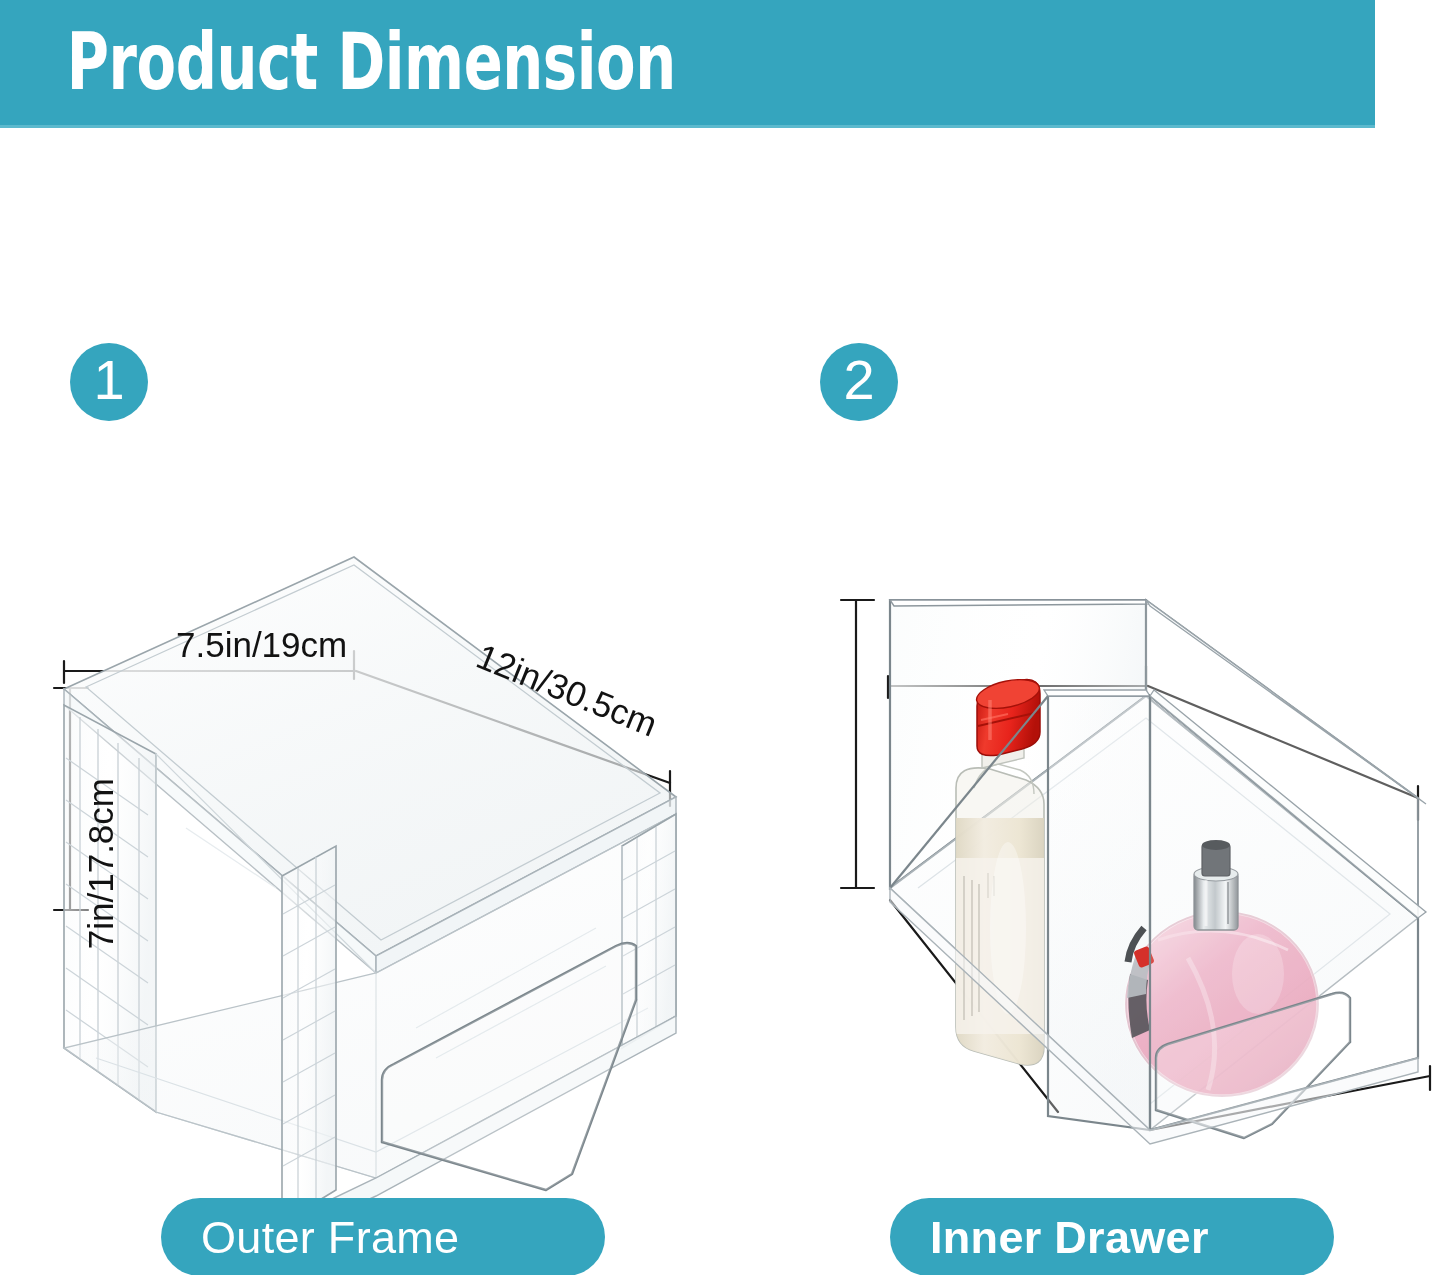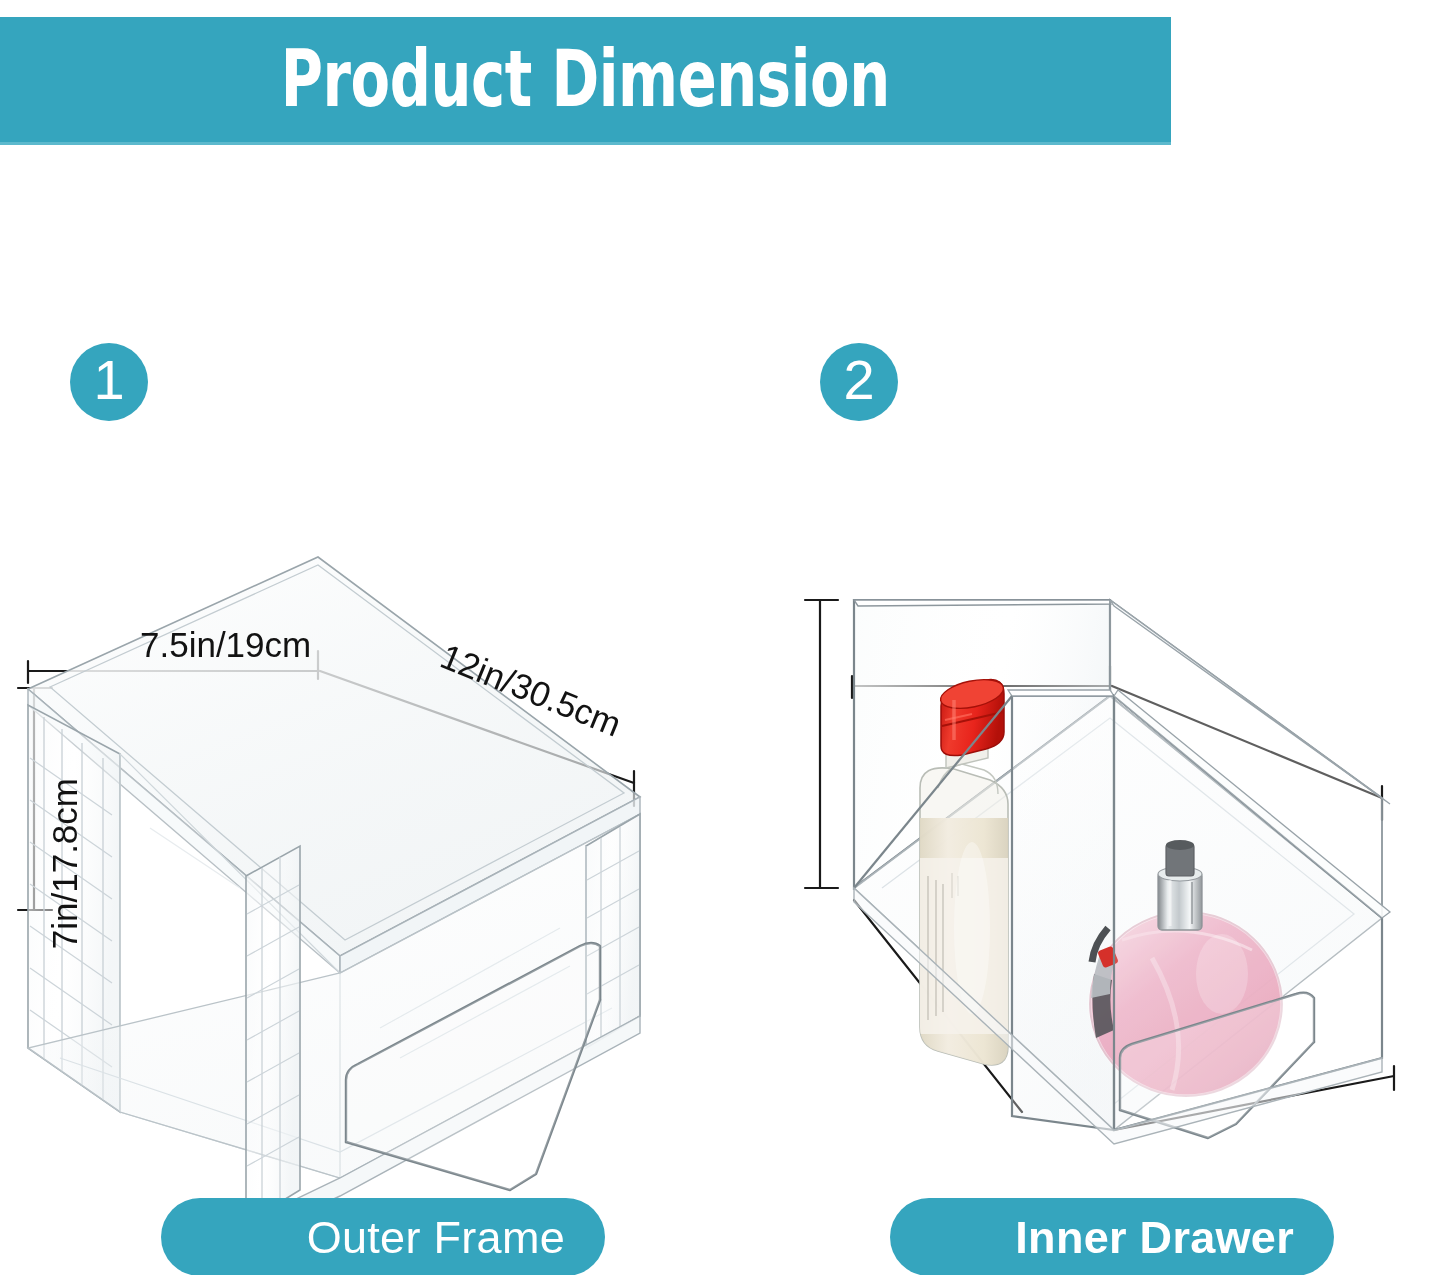--- a/index.html
+++ b/index.html
@@ -13,27 +13,27 @@
     width: 1445px;
     height: 1275px;
     position: relative;
     font-family: "Liberation Sans", sans-serif;
     overflow: hidden;
   }
 
   
   #header-banner {
     position: absolute;
-    left: 0; top: 17px;
-    width: 1171px;
+    left: 0; top: 0;
+    width: 1375px;
     height: 128px;
     background: #35a5be;
     display: flex;
     align-items: center;
-    justify-content: center;
+    justify-content: flex-start;
   }
   #header-banner::after {
     content: "";
     position: absolute;
     left: 0; bottom: 0;
     width: 100%;
     height: 3px;
     background: #5cb9cd;
   }
   #page-title {
@@ -63,21 +63,21 @@
     font-family: "Liberation Sans Narrow", "Liberation Sans", sans-serif;
     font-size: 56px;
     font-weight: 400;
     line-height: 1;
     padding-bottom: 4px;
   }
   #badge-1 { left: 70px;  top: 343px; }
   #badge-2 { left: 820px; top: 343px; }
 
   
-  .panel { position: absolute; top: 128px; height: 1147px; }
+  .panel { position: absolute; top: 128px; height: 1147px; margin-left: 36px; }
   #panel-outer-frame { left: 0;    width: 722px; }
   #panel-inner-drawer{ left: 722px; width: 723px; }
 
   .product-stage {
     position: absolute;
     left: 0; top: 0;
     width: 100%;
     height: 100%;
     pointer-events: none;
   }
@@ -105,21 +105,21 @@
   #lbl-of-height  { left: 45px;  top: 650px; }
 
   
   .caption-pill {
     position: absolute;
     background: #35a5be;
     color: #ffffff;
     border-radius: 44px;
     display: flex;
     align-items: center;
-    justify-content: flex-end;
+    justify-content: flex-start;
     font-family: "Liberation Sans", sans-serif;
     font-size: 45px;
     font-weight: 400;
     letter-spacing: 0.3px;
     height: 78px;
     padding: 0 40px;
     line-height: 1;
   }
   #caption-outer-frame { left: 161px; top: 1198px; width: 444px; }
   #caption-inner-drawer{ left: 890px; top: 1198px; width: 444px; font-weight: bold; }

